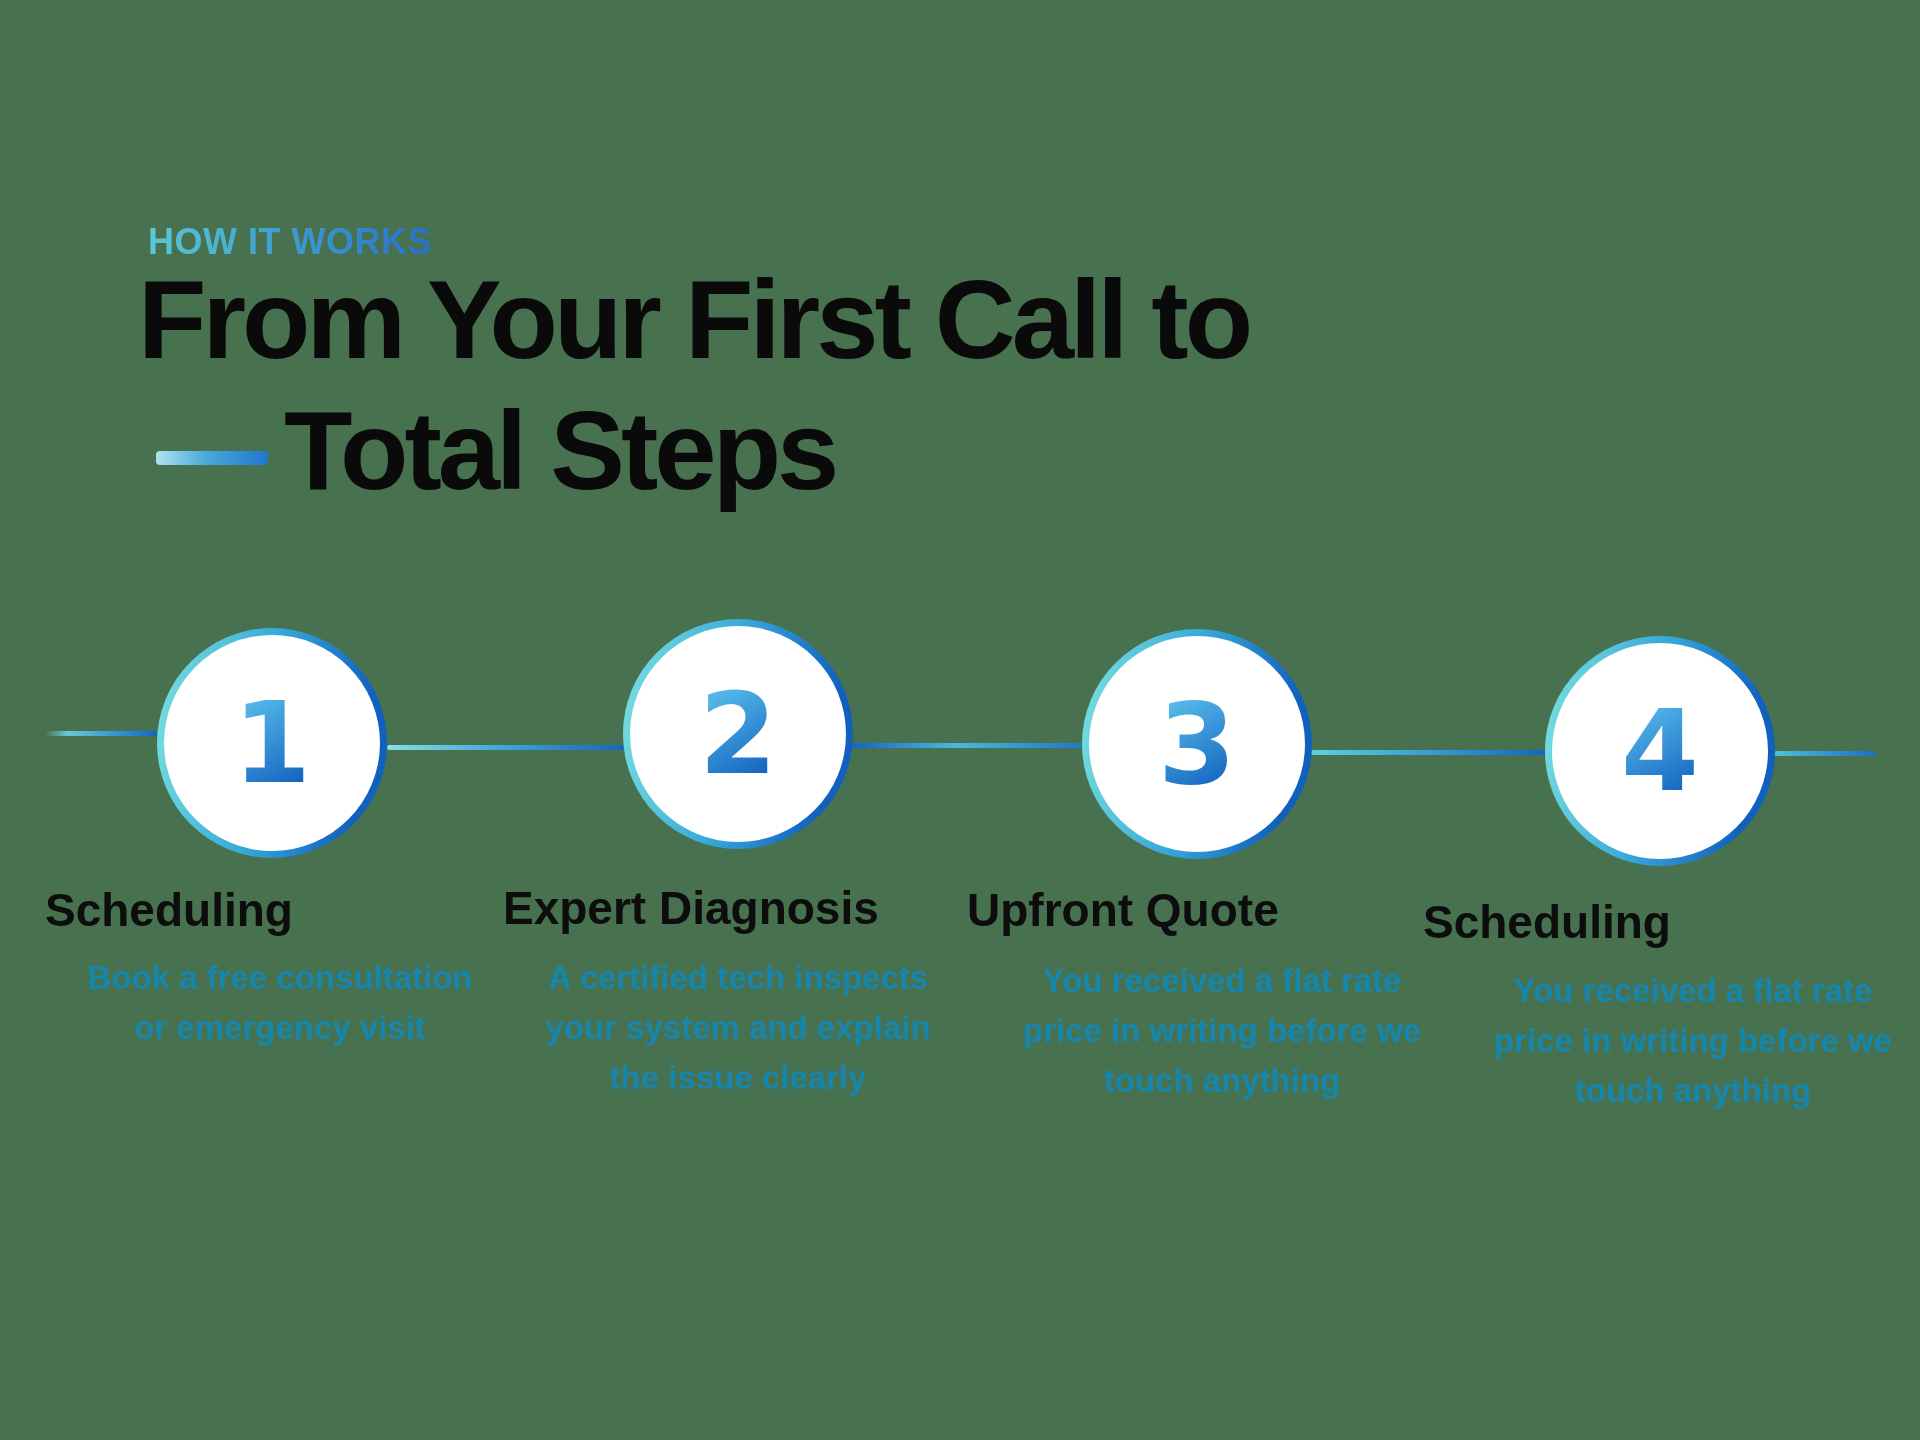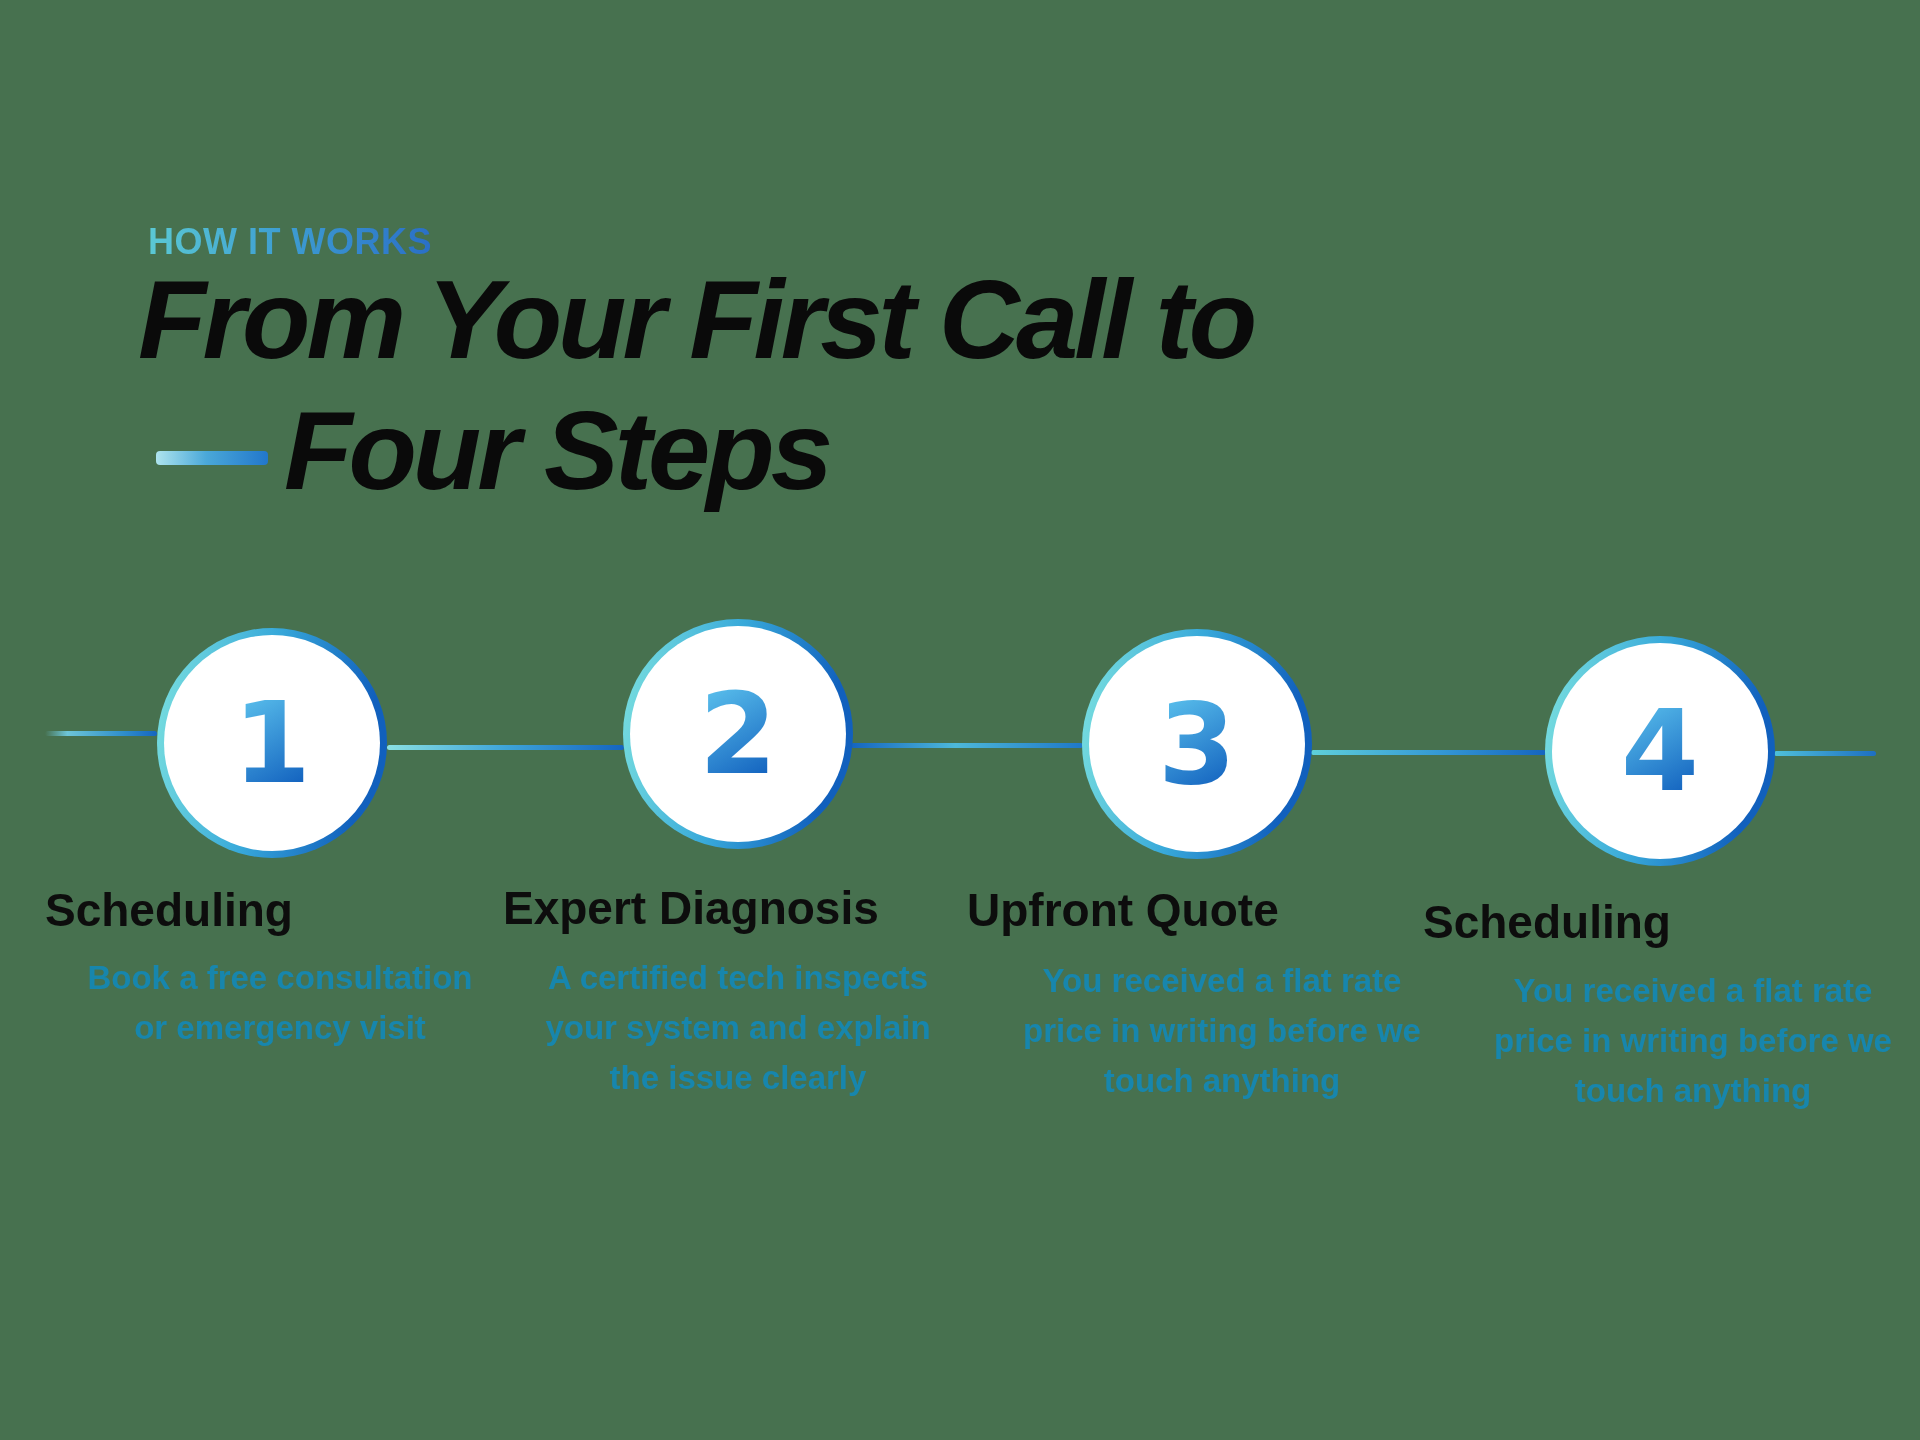--- a/index.html
+++ b/index.html
@@ -87,25 +87,25 @@
   .d2{left:503px; top:953px;}
   .d3{left:987px; top:956px;}
   .d4{left:1458px;top:966px;}
 </style>
 </head>
 <body>
 
 <div class="stage">
 
   <div class="eyebrow">HOW IT WORKS</div>
-  <h1 class="title" style="margin:0;font-style:italic;">
+  <h1 class="title" style="margin:0;">
     <span class="tline">From Your First Call to</span>
     <span class="tline tline2">
       <span class="title-dash"></span>
-      <span>Four Steps</span>
+      <span>Total Steps</span>
     </span>
   </h1>
 
   <div class="seg s0"></div>
   <div class="seg s1"></div>
   <div class="seg s2"></div>
   <div class="seg s3"></div>
   <div class="seg s4"></div>
 
   <div class="circle c1">

